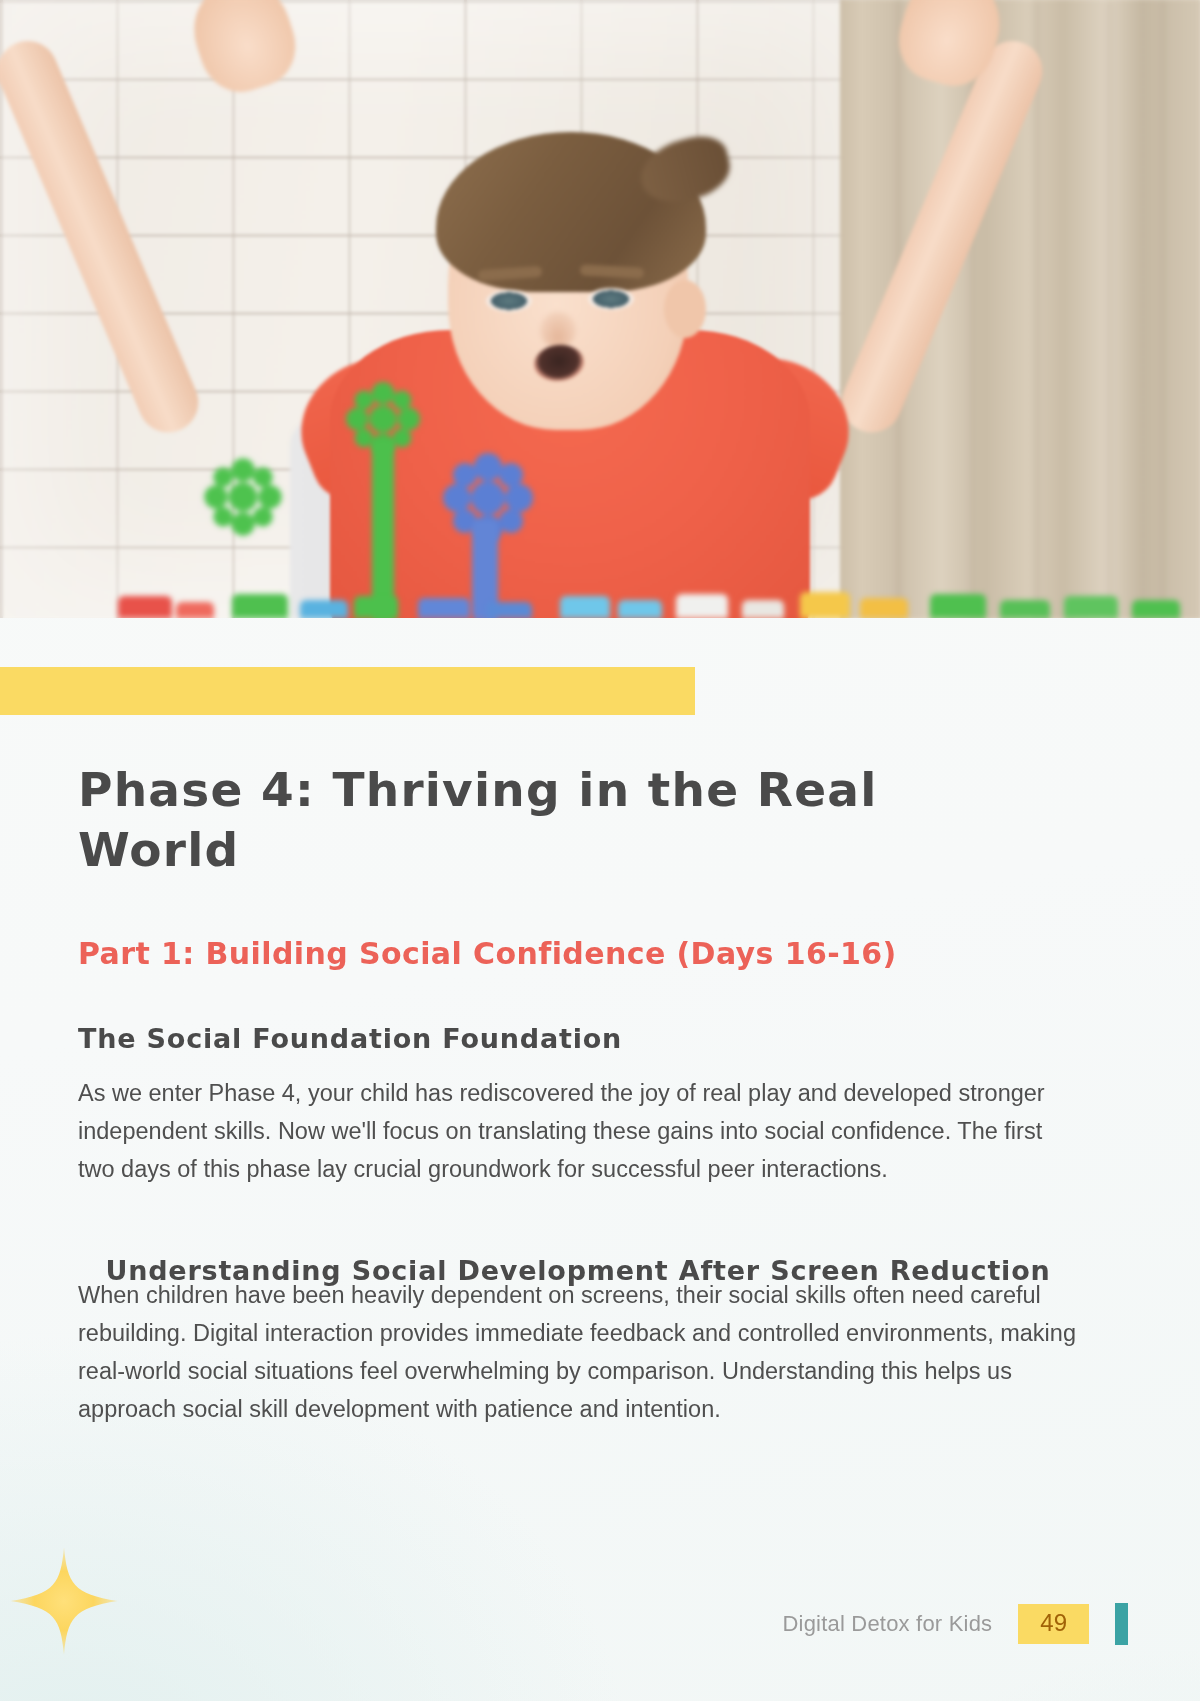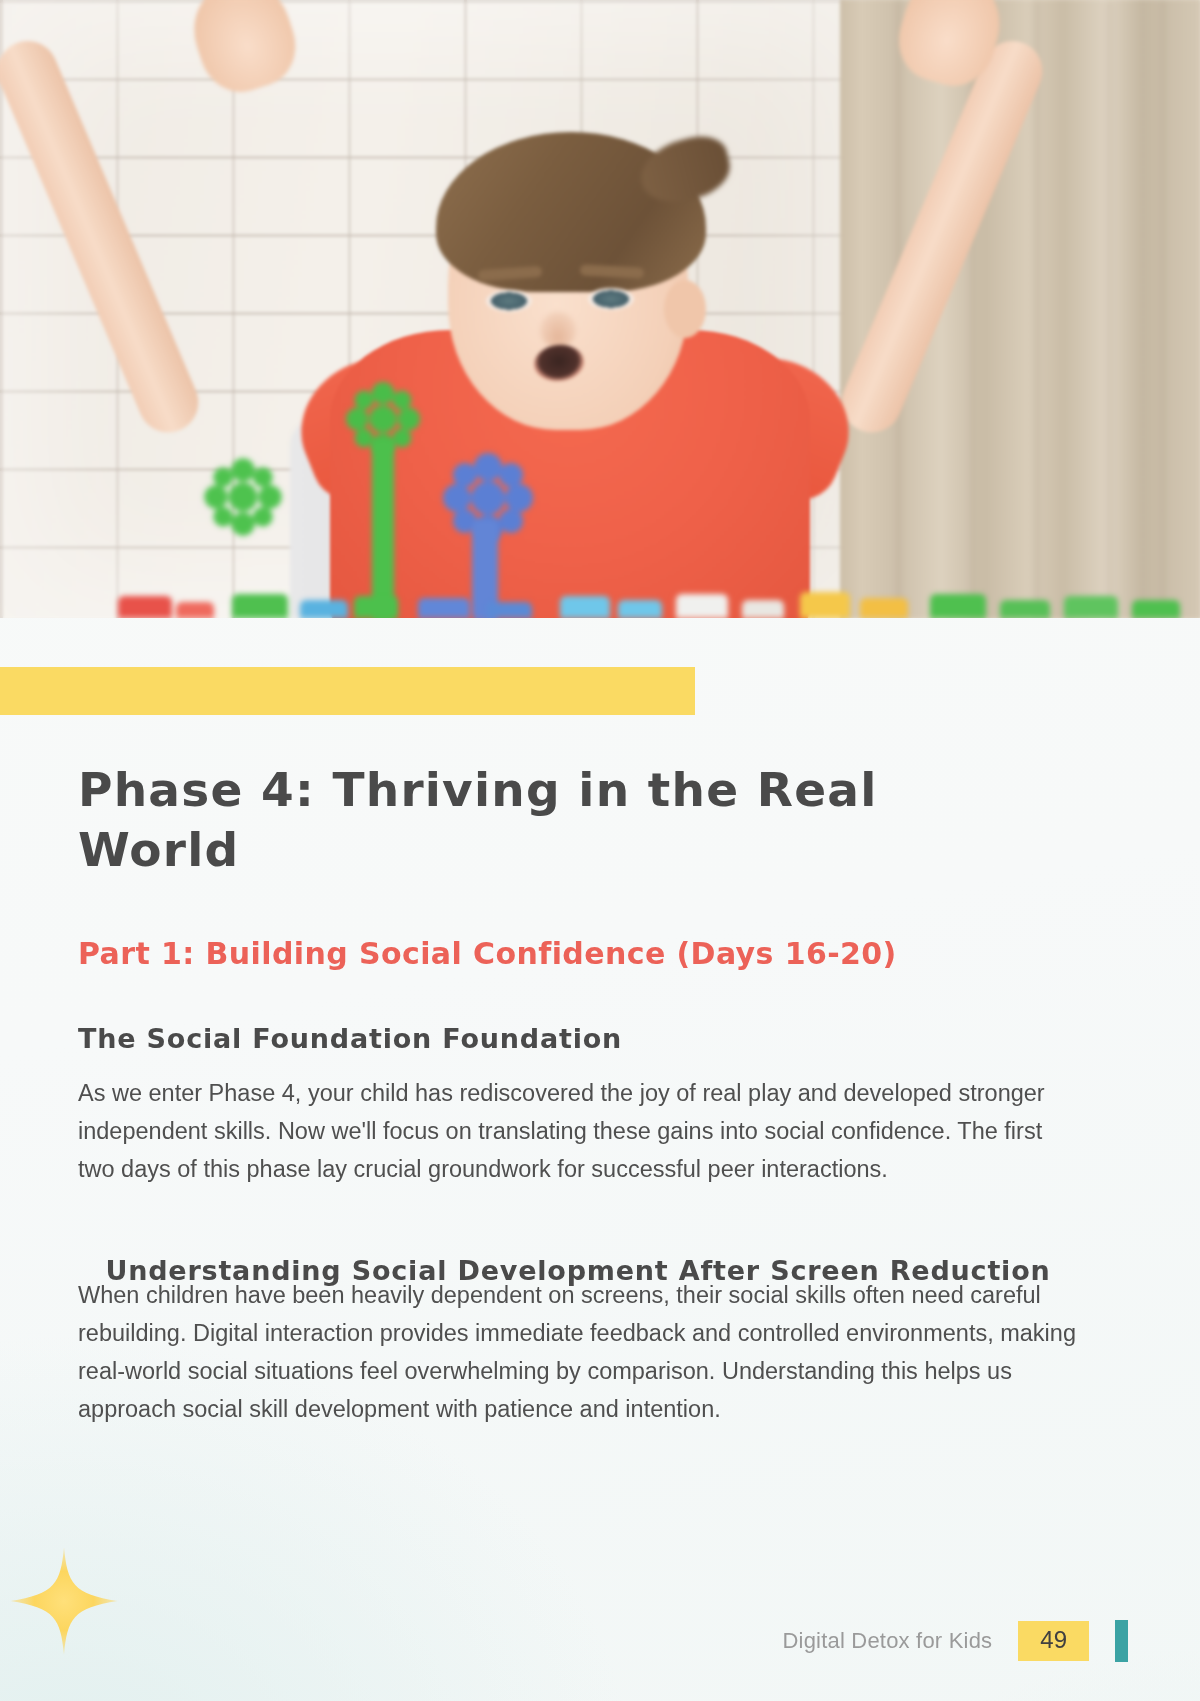--- a/index.html
+++ b/index.html
@@ -308,33 +308,33 @@
     top: 1545px;
     width: 112px;
     height: 112px;
     pointer-events: none;
   }
 
   
   .footer {
     position: absolute;
     right: 72px;
-    bottom: 39px;
+    bottom: 56px;
     display: flex;
     align-items: center;
     gap: 26px;
   }
   .footer-title {
     font-size: 22px;
     color: #9a9a9a;
     letter-spacing: 0.2px;
   }
   .page-num {
     background: #fada63;
-    color: #404040;
+    color: #a16207;
     font-size: 24px;
     padding: 6px 22px 7px 22px;
     line-height: 1.1;
   }
   .footer-tick {
     width: 13px;
     height: 42px;
     background: #3ba3a4;
   }
 </style>
@@ -446,21 +446,21 @@
       <div class="hero-soft"></div>
     </div>
   </div>
 
   <div class="accent-bar"></div>
 
   <div class="content">
 
     <h1 class="page-title">Phase 4: Thriving in the Real World</h1>
 
-    <h2 class="part-title">Part 1: Building Social Confidence (Days 16-20)</h2>
+    <h2 class="part-title">Part 1: Building Social Confidence (Days 16-16)</h2>
 
     <h3 class="section-head">The Social Foundation Foundation</h3>
 
     <p class="body-text">As we enter Phase 4, your child has rediscovered the joy of real play and developed stronger independent skills. Now we'll focus on translating these gains into social confidence. The first two days of this phase lay crucial groundwork for successful peer interactions.</p>
 
     <h3 class="section-head tight">Understanding Social Development After Screen Reduction</h3>
 
     <p class="body-text overlap">When children have been heavily dependent on screens, their social skills often need careful rebuilding. Digital interaction provides immediate feedback and controlled environments, making real-world social situations feel overwhelming by comparison. Understanding this helps us approach social skill development with patience and intention.</p>
   </div>
 

